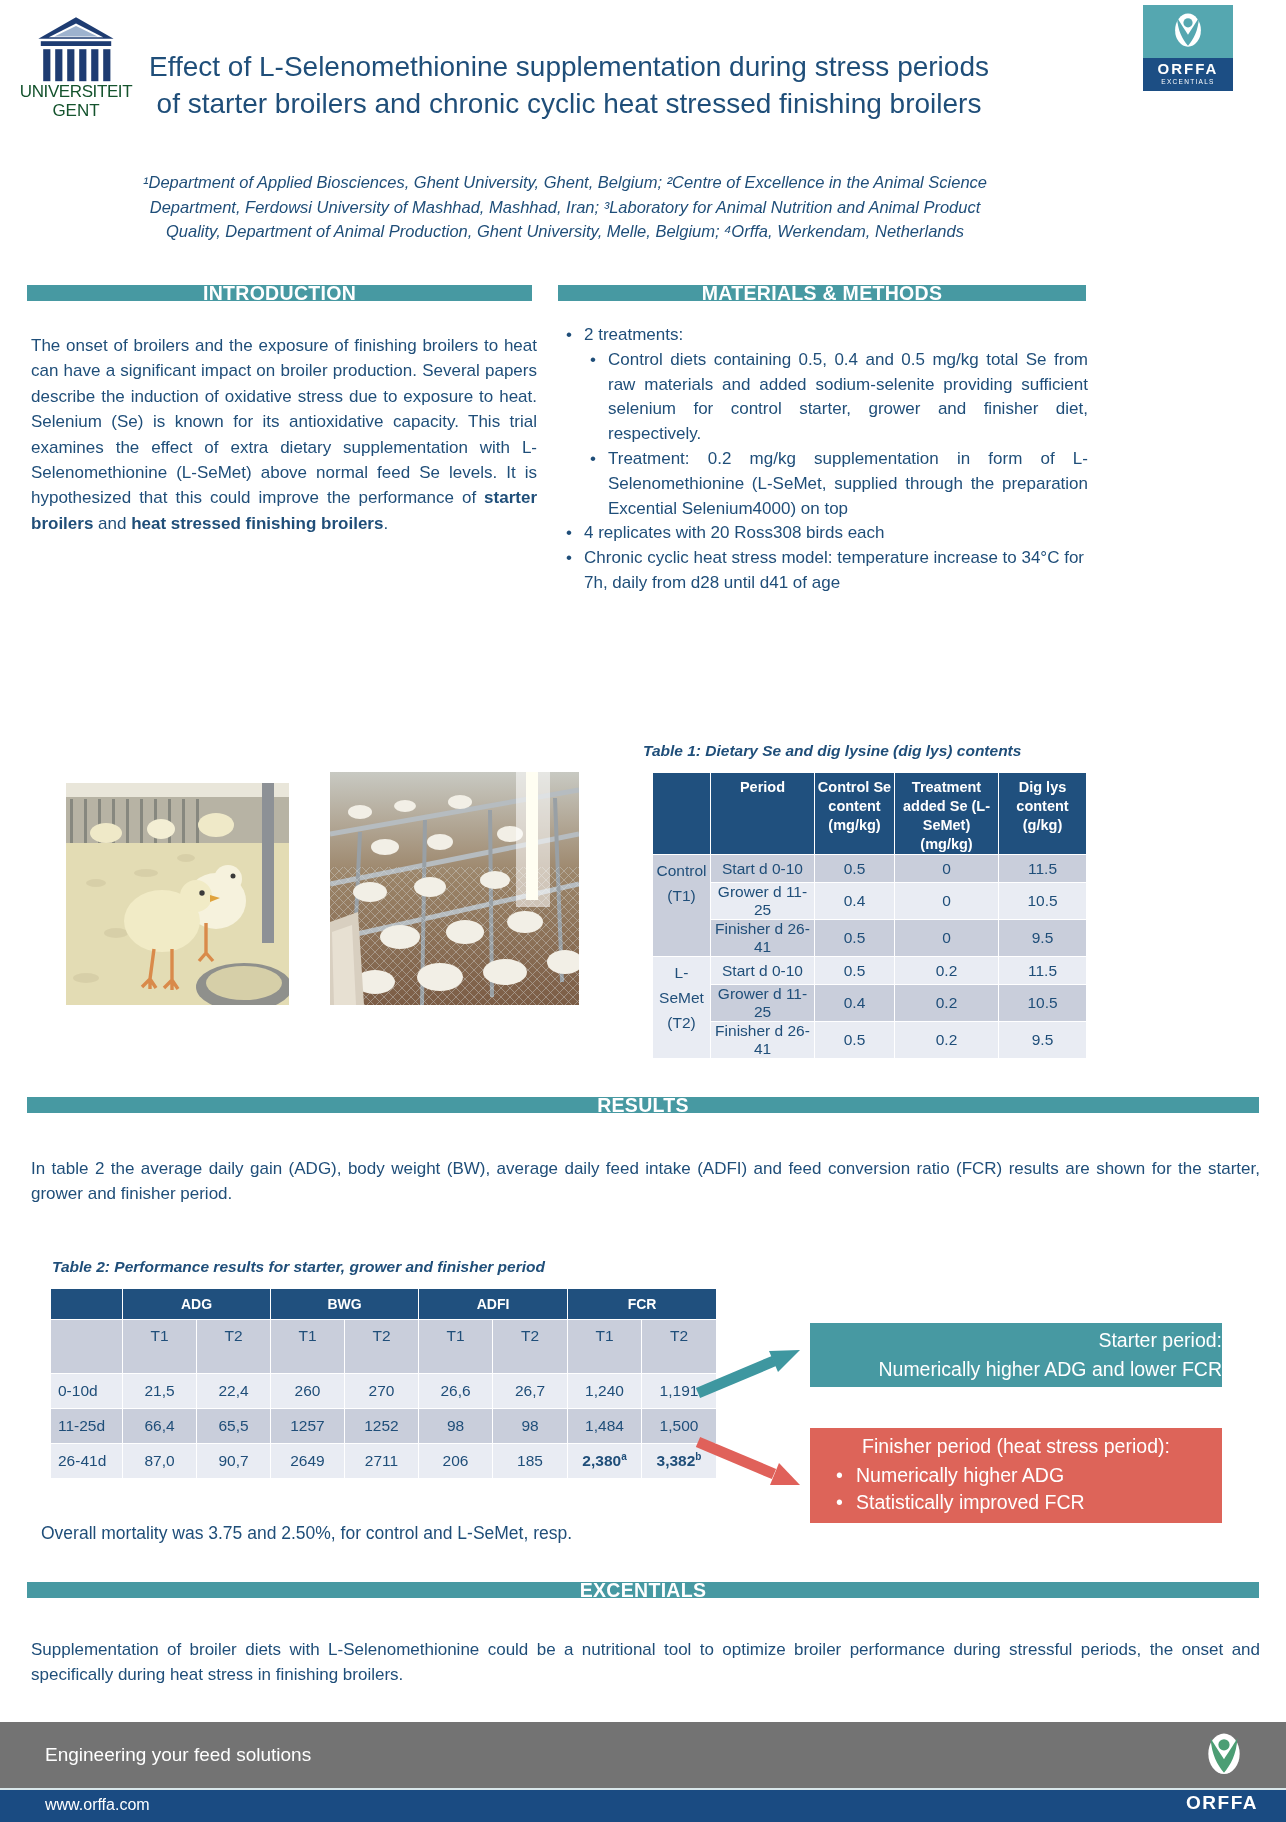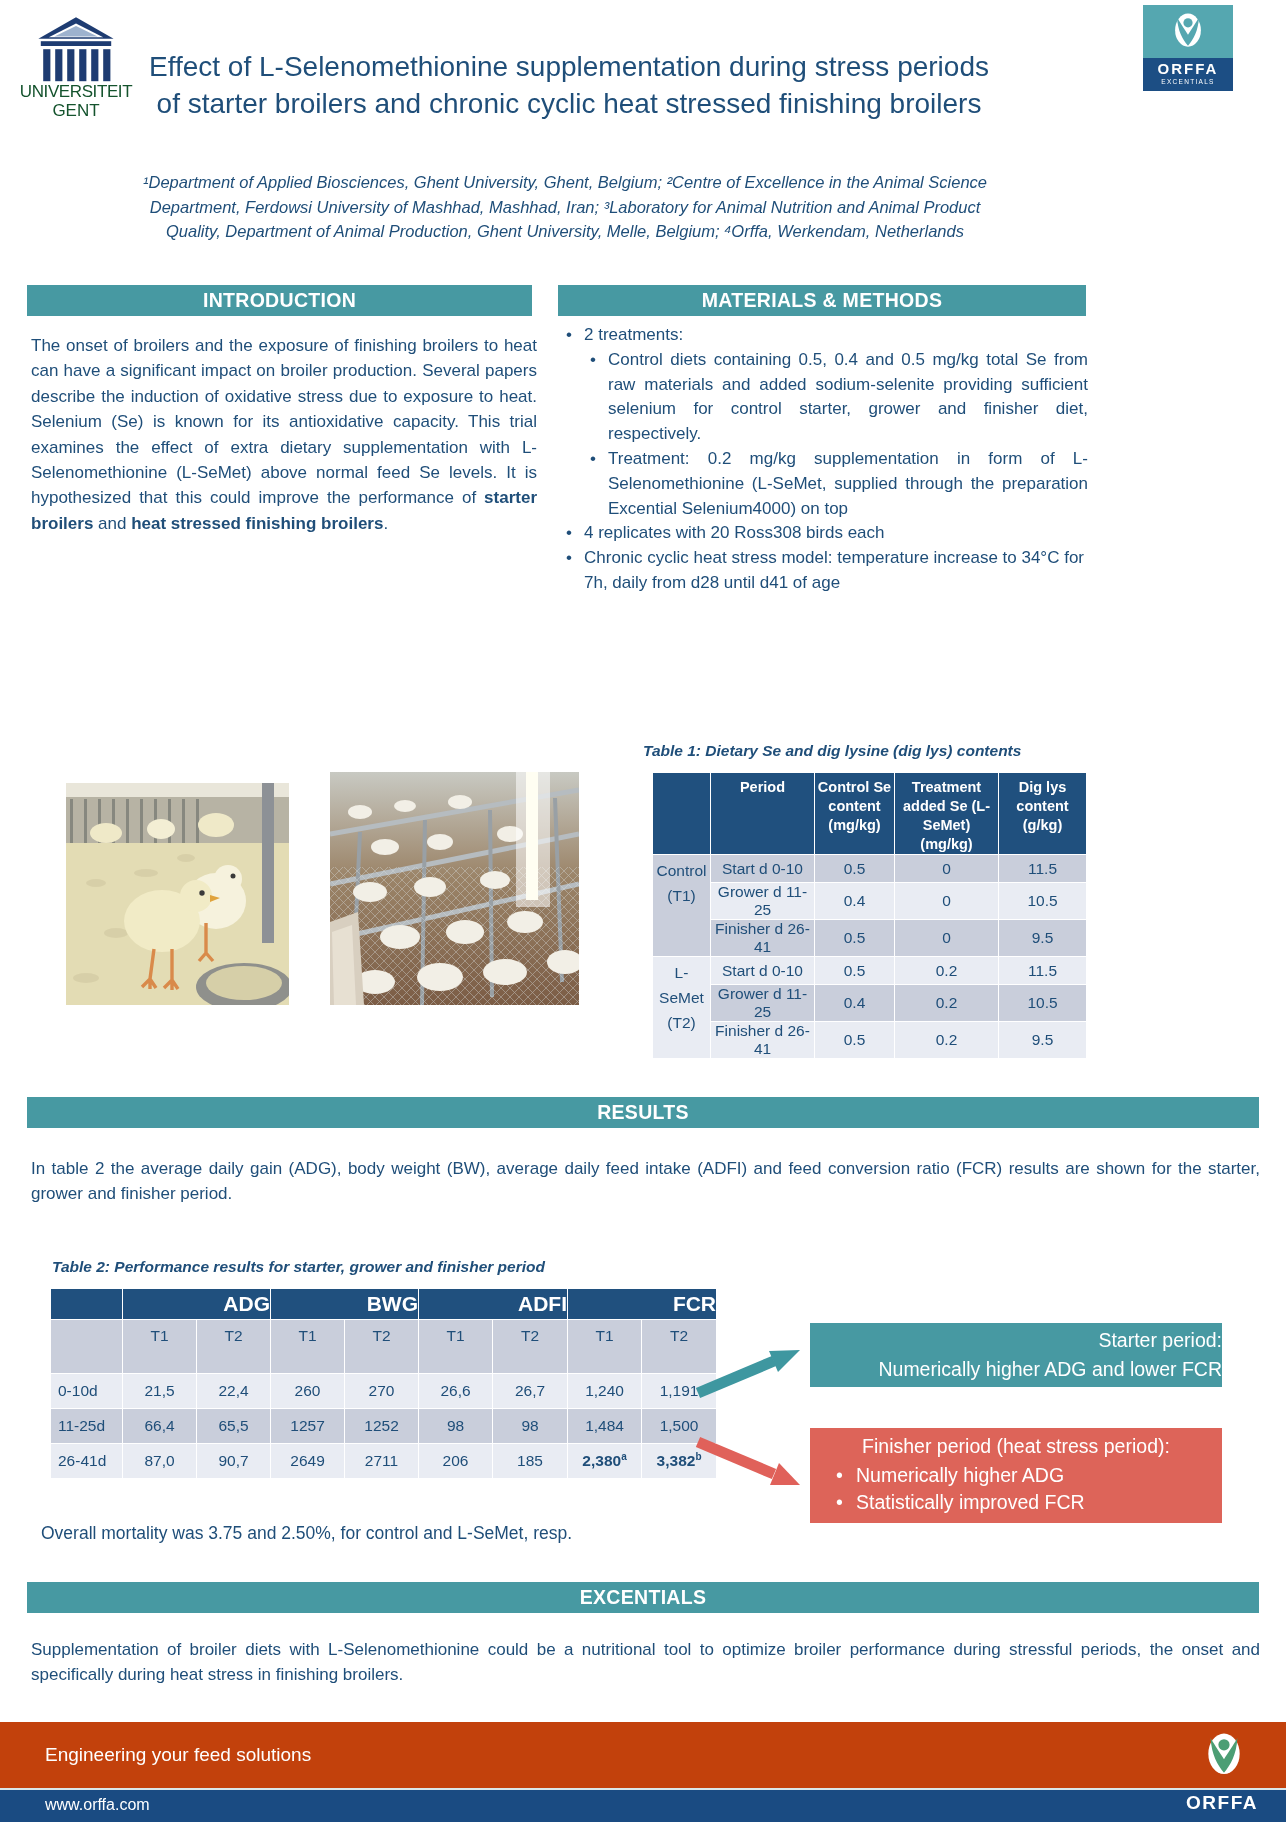--- a/index.html
+++ b/index.html
@@ -17,21 +17,21 @@
   .authors{left:135px;top:128px;width:868px;text-align:center;font-style:italic;font-size:17px;}
   .affils{left:128px;top:170px;width:874px;text-align:center;font-style:italic;
           font-size:16.5px;line-height:24.5px;}
   .orffa-badge{left:1143px;top:5px;width:90px;}
   .orffa-badge-top{height:53px;background:#55A7B0;display:flex;align-items:center;justify-content:center;}
   .orffa-badge-bot{height:33px;background:#1C4E84;color:#fff;text-align:center;padding-top:2px;box-sizing:border-box;}
   .orffa-badge-name{font-size:15px;font-weight:bold;letter-spacing:2px;line-height:17px;}
   .orffa-badge-sub{font-size:6.5px;letter-spacing:1.3px;line-height:9px;}
 
   
-  .bar{height:31px;background:#4799A2;color:#fff;font-weight:bold;font-size:19.5px;
+  .bar{height:16px;background:#4799A2;color:#fff;font-weight:bold;font-size:19.5px;
        display:flex;align-items:center;justify-content:center;letter-spacing:0.3px;}
   .bar-intro{left:27px;top:285px;width:505px;}
   .bar-mm{left:558px;top:285px;width:528px;text-align:right;}
   .bar-results{left:27px;top:1097px;width:1232px;}
   .bar-conclusion{left:27px;top:1582px;width:1232px;}
 
   
   .body-text{font-size:17px;line-height:25.4px;color:#1F4E79;margin:1px;}
   .intro-body{left:30px;top:332px;width:506px;text-align:justify;}
   .results-body{left:30px;top:1155px;width:1229px;text-align:justify;}
@@ -59,42 +59,42 @@
   table{border-collapse:collapse;table-layout:fixed;}
   .t1{left:652px;top:772px;width:434px;}
   .t2{left:50px;top:1288px;width:666px;}
   td,th{border:1.5px solid #ffffff;padding:0;}
   th.navy, td.navy{background:#20507E;color:#ffffff;font-weight:bold;}
   .t1 th{font-size:14.5px;line-height:19px;vertical-align:top;padding-top:5px;text-align:center;}
   .t1 td{font-size:15.5px;text-align:center;height:27px;color:#1F4E79;}
   .t1 td.glabel{vertical-align:top;padding-top:3px;line-height:25px;}
   .rd{background:#C9CEDB;}
   .rl{background:#E9ECF3;}
-  .t2 th{font-size:21px;height:30px;text-align:right;}
+  .t2 th{font-size:14px;height:30px;text-align:center;}
   .t2 td{font-size:15.5px;text-align:center;color:#1F4E79;}
   .t2 .subrow td{height:46px;vertical-align:top;padding-top:7px;}
   .t2 .datarow td{height:34px;}
   .t2 td.rowlabel{text-align:left;padding-left:7px;}
   .t2 td.fcr-sig{font-weight:bold;}
   sup{font-size:10px;}
 
   
   .callout-starter{left:810px;top:1323px;width:412px;height:64px;background:#4799A2;color:#fff;
                    font-size:19.5px;line-height:29px;text-align:right;padding-top:3px;box-sizing:border-box;}
   .callout-finisher{left:810px;top:1428px;width:412px;height:95px;background:#DD6459;color:#fff;
                     font-size:19.5px;box-sizing:border-box;padding-top:5px;}
   .cf-title{text-align:center;line-height:27px;}
   .cf-list{margin:2px 0 0 0;padding:0;list-style:none;line-height:27px;}
   .cf-list li{position:relative;padding-left:46px;}
   .cf-list li::before{content:"\2022";position:absolute;left:26px;}
   .arrow-teal{left:688px;top:1336px;}
   .arrow-red{left:688px;top:1430px;}
 
   
-  .footer-green{left:0;top:1722px;width:1286px;height:66px;background:#c2410c;}
+  .footer-green{left:0;top:1722px;width:1286px;height:66px;background:#737373;}
   .footer-blue{left:0;top:1788px;width:1286px;height:34px;background:#1A4B82;border-top:2px solid #D9E7EA;box-sizing:border-box;}
   .tagline{position:absolute;left:45px;top:22px;color:#fff;font-size:19px;}
   .website{position:absolute;left:45px;top:6px;color:#fff;font-size:16px;}
   .footer-logo-icon{left:1196px;top:1726px;}
   .footer-logo-text{left:1178px;top:1792px;width:88px;text-align:center;color:#fff;
                     font-weight:bold;font-size:19px;letter-spacing:1.5px;}
 </style>
 </head>
 <body>
 

